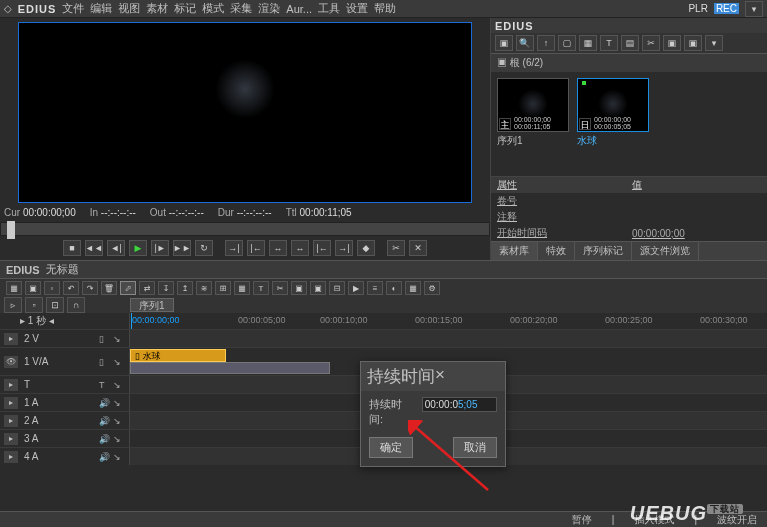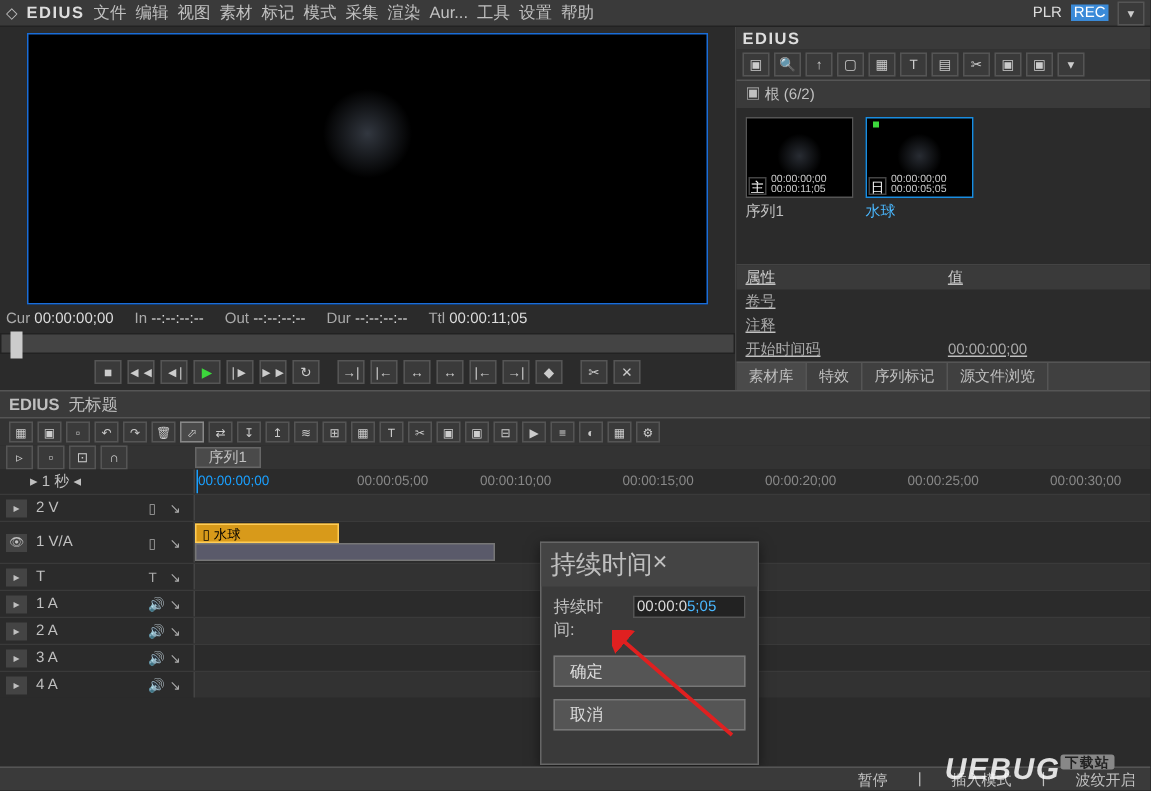--- a/index.html
+++ b/index.html
@@ -65,21 +65,21 @@
 .track-content { flex: 1; position: relative; background: #2b2b2b; }
 .track-content.alt { background: #323232; }
 .clip { position: absolute; top: 1px; bottom: 1px; background: #555; border: 1px solid #777; font-size: 9px; padding: 0 4px; line-height: 13px; }
 .clip.sel { background: #d89a1a; color: #000; border-color: #ffcc55; }
 .clip.audio { background: #5a5a6a; top: 14px; }
 .dialog { position: absolute; left: 360px; top: 361px; width: 146px; background: #3a3a3a; border: 1px solid #666; box-shadow: 0 2px 8px rgba(0,0,0,0.5); }
 .dialog .dlg-title { display: flex; justify-content: flex-start; padding: 3px 6px; background: #444; font-size: 17px; }
 .dialog .dlg-row { display: flex; align-items: flex-start; gap: 6px; padding: 6px 8px; font-size: 11px; }
 .dialog .dlg-input { background: #222; border: 1px solid #555; color: #ddd; padding: 1px 2px; font-size: 10px; width: 76px; }
 .tc-sel { color: #4ab8ff; }
-.dialog .dlg-buttons { display: flex; gap: 8px; padding: 4px 8px 22px; justify-content: center; flex-direction: column; }
+.dialog .dlg-buttons { display: flex; gap: 8px; padding: 4px 8px 8px; justify-content: space-between; }
 .dialog .dlg-btn { background: #555; border: 1px solid #777; padding: 2px 10px; font-size: 11px; cursor: pointer; color: #ddd; }
 .arrow { position: absolute; left: 408px; top: 420px; pointer-events: none; }
 .statusbar { position: absolute; bottom: 0; left: 0; right: 0; height: 16px; background: #3a3a3a; display: flex; align-items: center; gap: 20px; padding: 0 10px; font-size: 10px; border-top: 1px solid #555; }
 .watermark { position: absolute; right: 24px; bottom: 2px; font-size: 20px; font-weight: bold; color: rgba(255,255,255,0.85); font-style: italic; letter-spacing: 1px; }
 .watermark .tag { font-size: 9px; background: #888; color: #222; padding: 0 3px; border-radius: 2px; vertical-align: super; font-style: normal; }
 </style>
 </head>
 <body>
 
 <div class="topbar">

